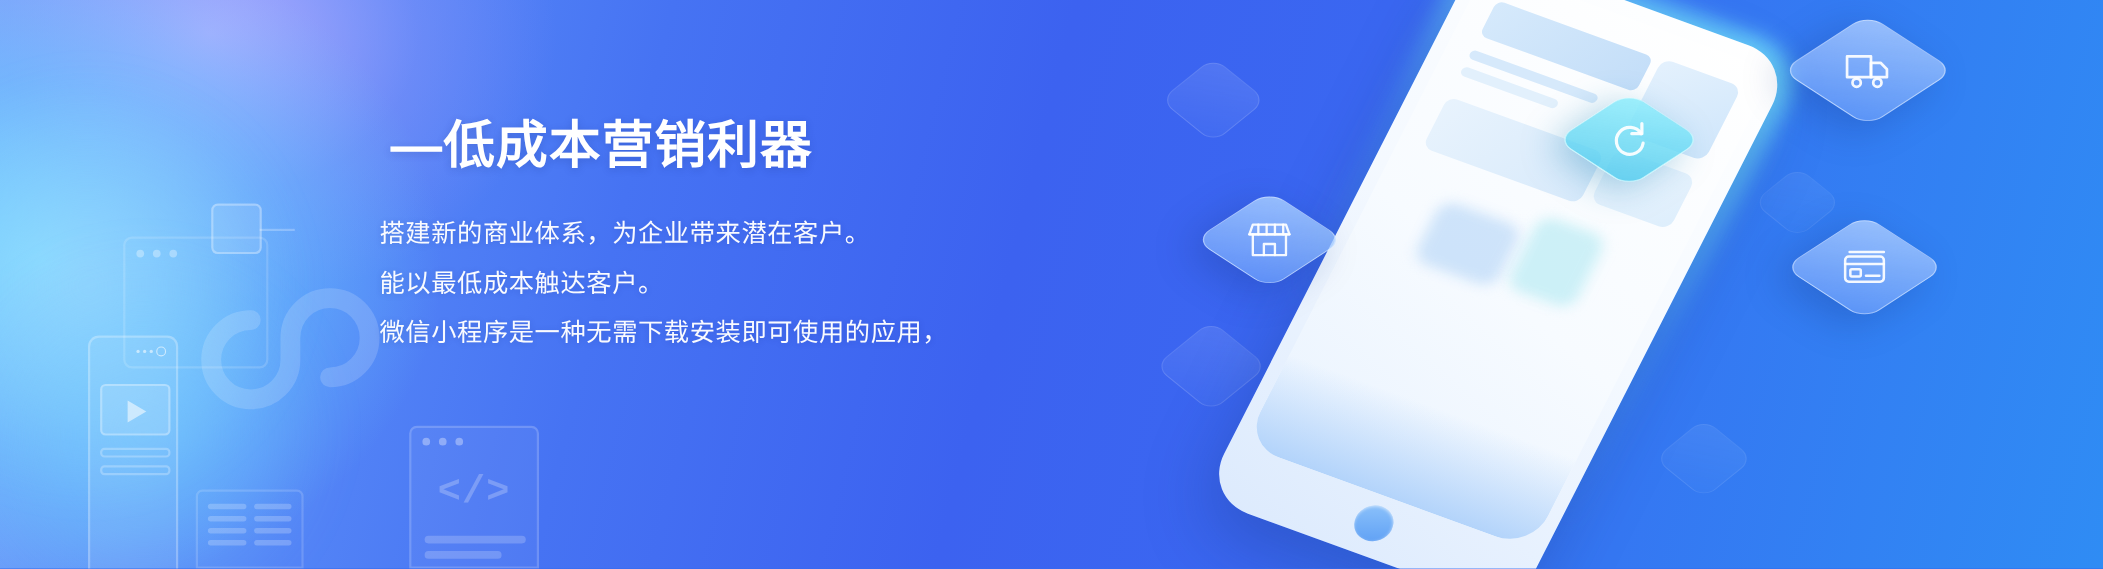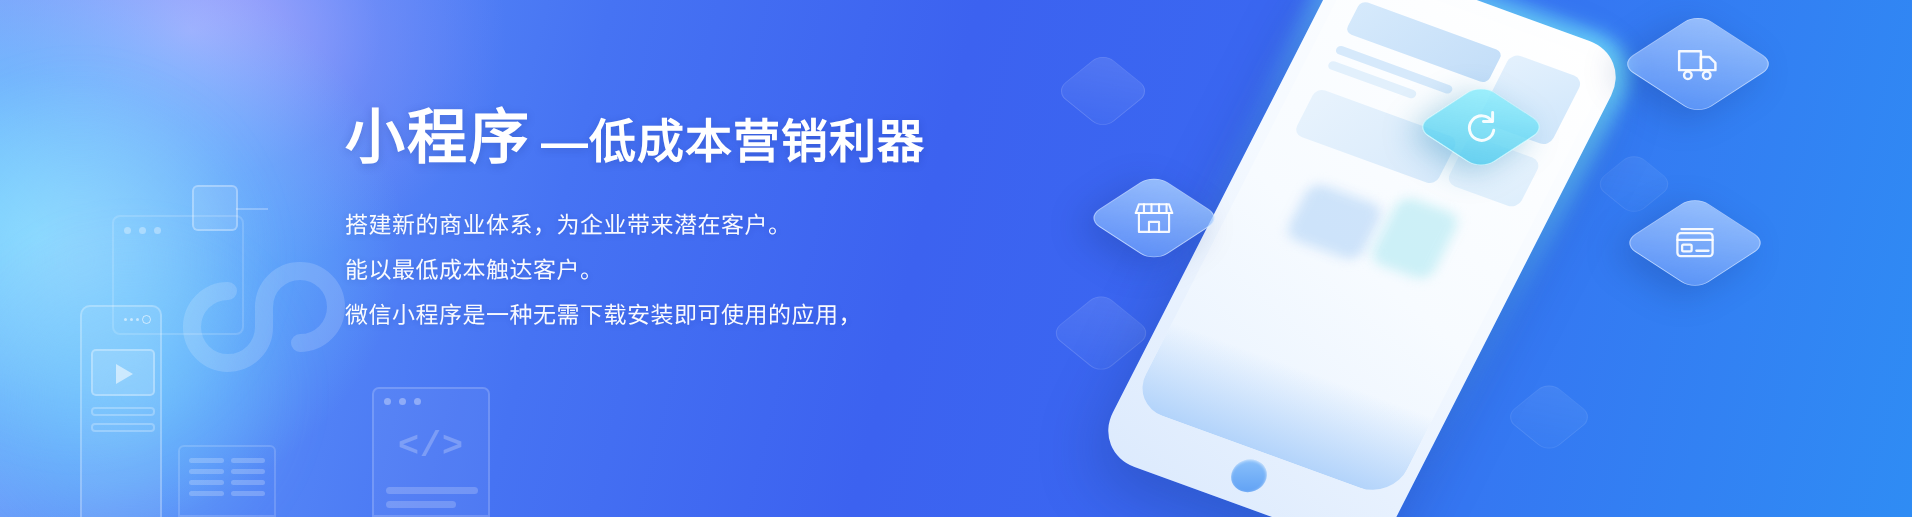--- a/index.html
+++ b/index.html
@@ -355,21 +355,20 @@
           <span></span>
           <span></span>
           <span></span>
           <span></span>
         </div>
     </div>
   </div>
 
   <div class="copy">
     <div class="headline">
-      <span class="main">小程序</span>
       <span class="sub">—低成本营销利器</span>
     </div>
     <div class="desc">
       <p>搭建新的商业体系，为企业带来潜在客户。</p>
       <p>能以最低成本触达客户。</p>
       <p>微信小程序是一种无需下载安装即可使用的应用，</p>
     </div>
   </div>
 
   <div class="illo">

